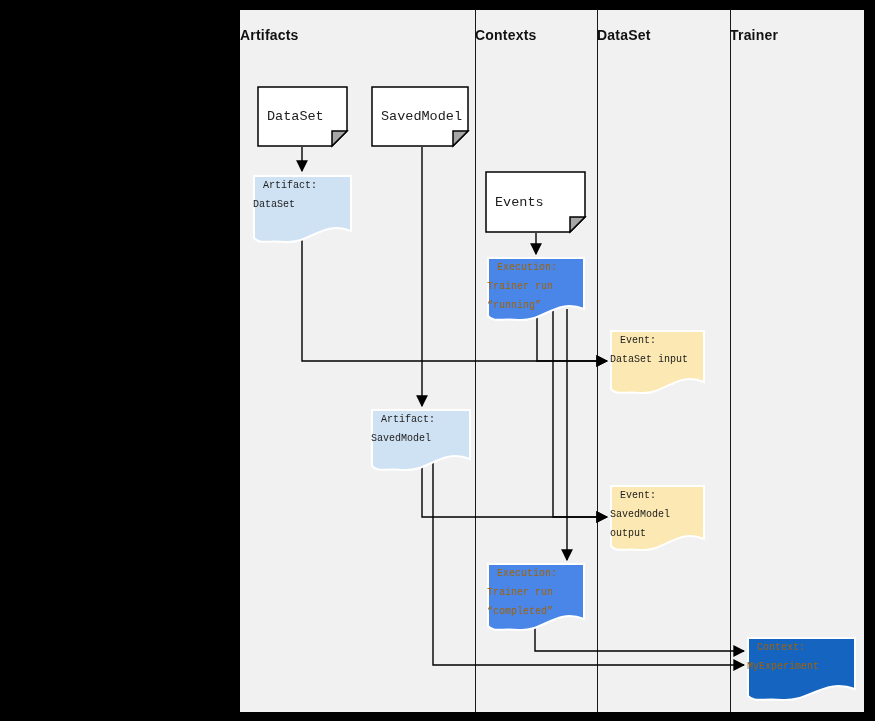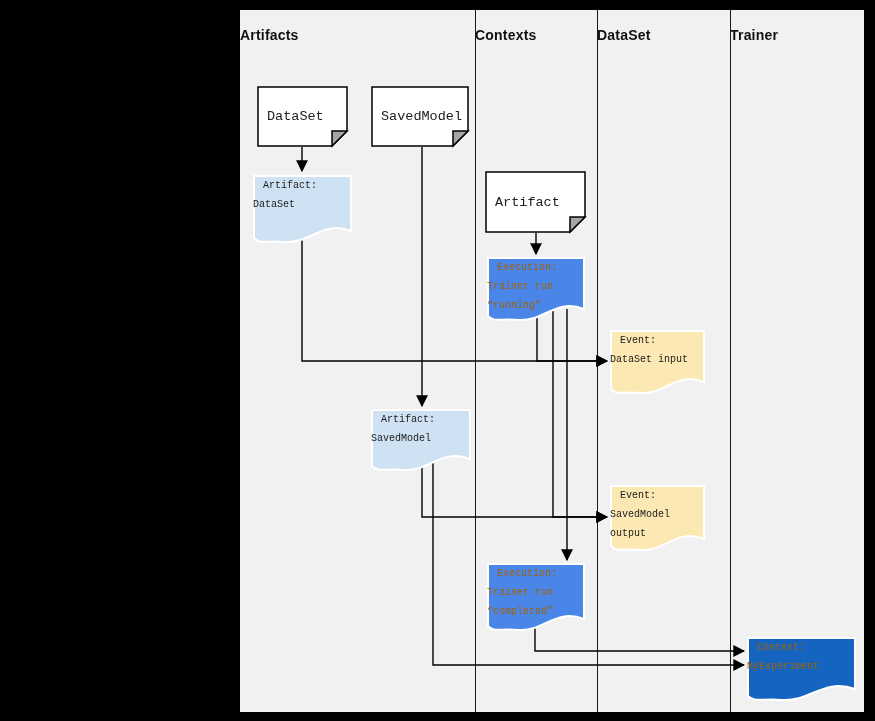--- a/index.html
+++ b/index.html
@@ -78,21 +78,21 @@
           <path d="M82,60 L82,45 L97,45 Z" fill="#a6a6a6" stroke="#000000" stroke-width="1.5"></path>
         </svg>
       <span class="lbl">SavedModel</span>
     </div>
 
     <div class="node white-note" style="left:245px;top:161px;width:101px;height:62px">
         <svg width="101" height="62" viewBox="0 0 101 62">
           <path d="M1,1 H100 V46 L85,61 H1 Z" fill="#ffffff" stroke="#000000" stroke-width="1.5"></path>
           <path d="M85,61 L85,46 L100,46 Z" fill="#a6a6a6" stroke="#000000" stroke-width="1.5"></path>
         </svg>
-      <span class="lbl">Artifact</span>
+      <span class="lbl">Events</span>
     </div>
 
     <div class="node" style="left:13px;top:165px;width:99px;height:70px"><svg width="99" height="70" viewBox="0 0 99 70">
           <path d="M1,1 H98 V56 C 69.3,45 57.419999999999995,69 31.68,67 C 13.860000000000001,65 6.930000000000001,70 1,63 Z" fill="#cfe2f3" stroke="#ffffff" stroke-width="2"></path>
         </svg>
       <span class="lbl">Artifact:
 DataSet</span>
     </div>
 
     <div class="node light-text" style="left:247px;top:247px;width:98px;height:66px"><svg width="98" height="66" viewBox="0 0 98 66">

